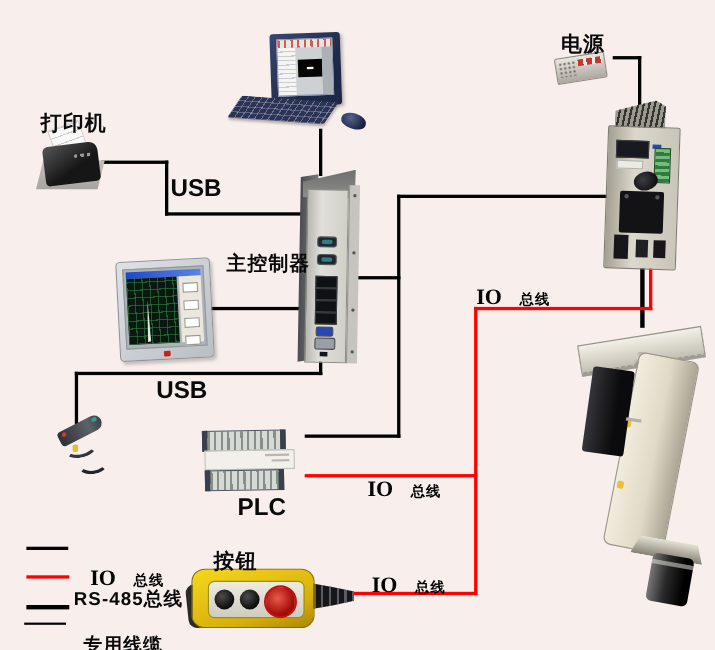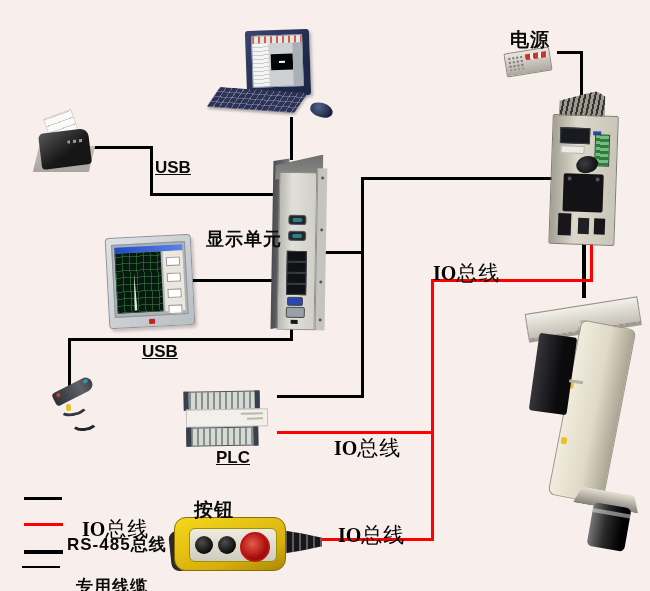--- a/index.html
+++ b/index.html
@@ -7,24 +7,24 @@
     position:relative; width:650px; height:591px; overflow:hidden;
     background:#f8efec;
     font-family:"Liberation Sans", sans-serif;
   }
   .ln{position:absolute; background:#000;}
   .rln{position:absolute; background:#fe0000;}
   .lbl{
     position:absolute; color:#0a0a0a; font-weight:bold; font-size:18px;
     white-space:nowrap; letter-spacing:1px;
   }
-  .lbl.en{letter-spacing:0; font-size:17px;text-decoration:underline;}
+  .lbl.en{letter-spacing:0; font-size:22px;}
   .io-lbl{position:absolute; white-space:nowrap; color:#000;}
   .io-lbl .io{font-family:"Liberation Serif", serif; font-weight:bold; font-size:20px;}
-  .io-lbl .rest{font-family:"Liberation Sans", sans-serif; font-weight:normal; font-size:21px; letter-spacing:1px;}
+  .io-lbl .rest{font-family:"Liberation Sans", sans-serif; font-weight:bold; font-size:13px; letter-spacing:1px;margin-left:16px;}
   .dev{position:absolute;}
 
   
   .pc-monitor{left:246px; top:30px; width:64px; height:66px; background:linear-gradient(135deg,#3a4670,#1d2747 70%);
     border-radius:3px; transform:rotate(-2deg); box-shadow:2px 2px 3px rgba(0,0,0,.25);}
   .pc-screen{position:absolute; left:6px; top:5px; right:7px; bottom:9px; background:#cdd1d3; border:1px solid #8b93a8;}
   .pc-tb{position:absolute; left:0; top:0; right:0; height:7px;
     background:#e8e6e2 repeating-linear-gradient(90deg, rgba(200,60,40,.8) 0 2px, transparent 2px 6px);}
   .pc-left{position:absolute; left:0; top:7px; width:16px; bottom:0;
     background:repeating-linear-gradient(0deg,#f4f4f2 0 3px,#c9ccd0 3px 4px);}
@@ -295,22 +295,23 @@
     <div class="pend-gland"></div>
     <div class="pend-bodyd">
       <div class="pend-panel">
         <div class="pend-btn" style="left:5px;"></div>
         <div class="pend-btn" style="left:28px;"></div>
         <div class="pend-estop"></div>
       </div>
     </div>
   </div>
 
+  <div class="lbl" style="left:37px; top:99px; font-size:19px;">打印机</div>
   <div class="lbl en" style="left:155px; top:158px;">USB</div>
-  <div class="lbl" style="left:206px; top:227px;">显示单元</div>
+  <div class="lbl" style="left:206px; top:227px;">主控制器</div>
   <div class="lbl en" style="left:142px; top:342px;">USB</div>
   <div class="lbl en" style="left:216px; top:448px;text-align:right;">PLC</div>
   <div class="lbl" style="left:510px; top:27px; font-size:19px;">电源</div>
   <div class="lbl" style="left:194px; top:497px; font-size:19px;">按钮</div>
 
   <div class="io-lbl" style="left:433px; top:259px;">
     <span class="io">IO</span><span class="rest">总线</span>
   </div>
   <div class="io-lbl" style="left:334px; top:434px;">
     <span class="io">IO</span><span class="rest">总线</span>

